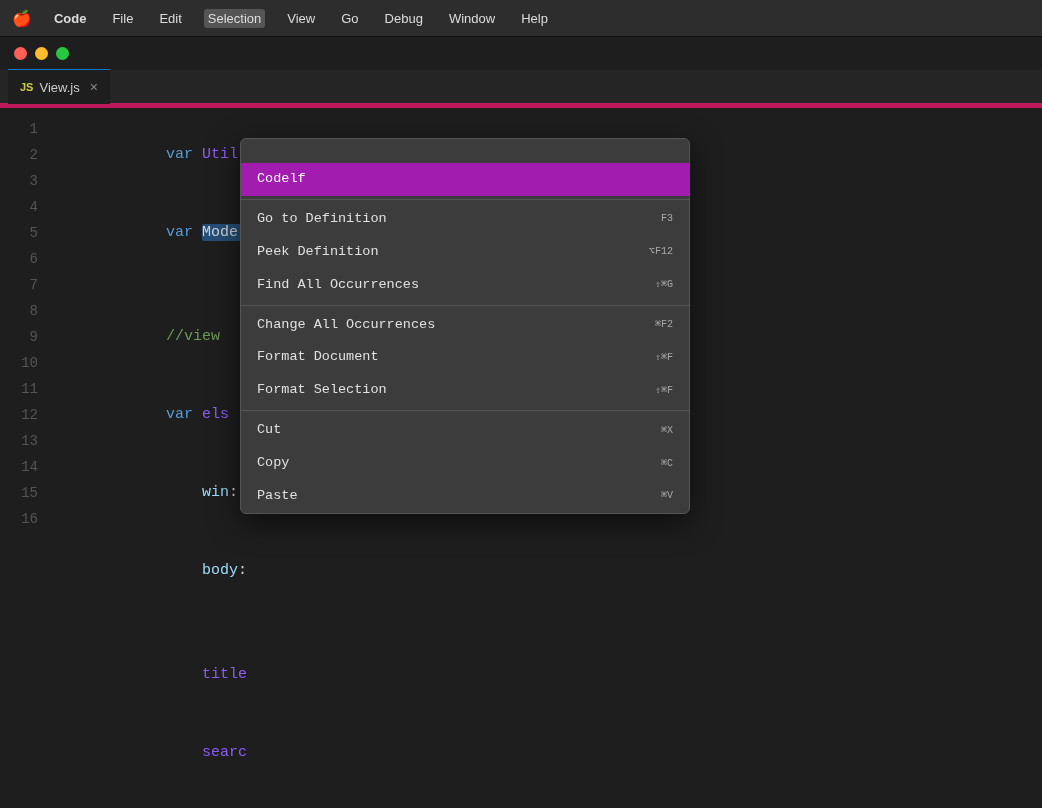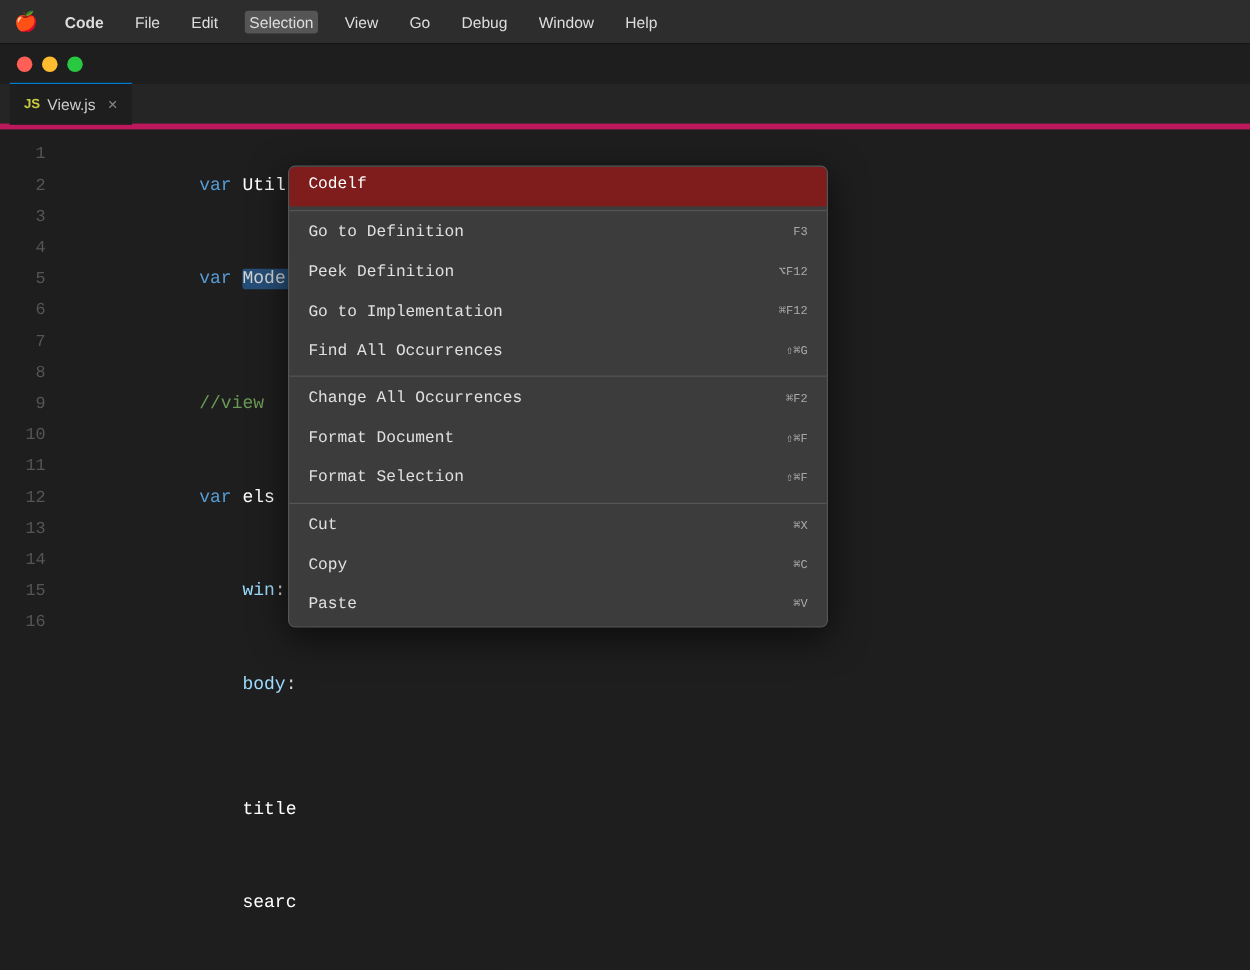--- a/index.html
+++ b/index.html
@@ -126,21 +126,21 @@
       color: #d4d4d4;
       min-height: 26px;
     }
 
     
     .kw { color: #569cd6; }
     .fn { color: #dcdcaa; }
     .str { color: #ce9178; }
     .prop { color: #9cdcfe; }
     .cmt { color: #6a9955; }
-    .var-name { color: #ffffff; }
+    .var-name { color: #8b5cf6; }
     .selected-text {
       background: #264f78;
       border-radius: 2px;
     }
 
     
     .context-menu {
       position: absolute;
       left: 240px;
       top: 30px;
@@ -157,22 +157,23 @@
       display: flex;
       justify-content: space-between;
       align-items: center;
       padding: 7px 16px;
       font-size: 13.5px;
       color: #e0e0e0;
       cursor: pointer;
       line-height: 1.4;
     }
     .menu-item.highlighted {
-      background: #7f1d1d;
+      background: #a21caf;
       color: #fff;
+      margin-top: 24px;
     }
 
     .menu-item .shortcut {
       color: #aaa;
       font-size: 10px;
       margin-left: 40px;
     }
     .menu-item.highlighted .shortcut {
       color: #cce;
     }
@@ -280,24 +281,20 @@
 
     <div class="menu-item">
       <span>Go to Definition</span>
       <span class="shortcut">F3</span>
     </div>
     <div class="menu-item">
       <span>Peek Definition</span>
       <span class="shortcut">⌥F12</span>
     </div>
     <div class="menu-item">
-      <span>Go to Implementation</span>
-      <span class="shortcut">⌘F12</span>
-    </div>
-    <div class="menu-item">
       <span>Find All Occurrences</span>
       <span class="shortcut">⇧⌘G</span>
     </div>
 
     <div class="menu-separator"></div>
 
     <div class="menu-item">
       <span>Change All Occurrences</span>
       <span class="shortcut">⌘F2</span>
     </div>

